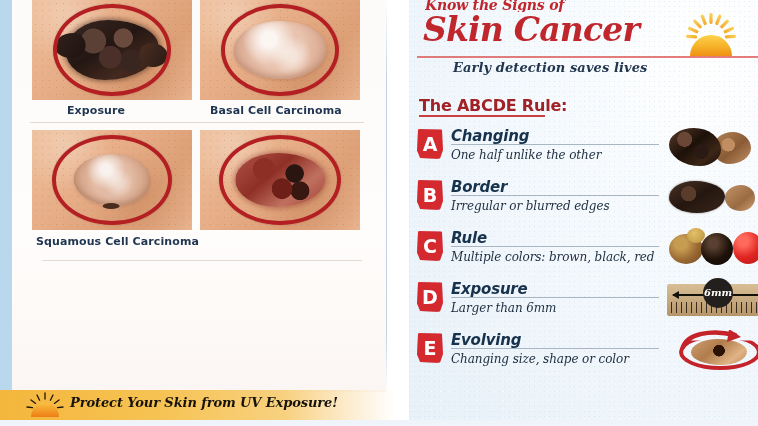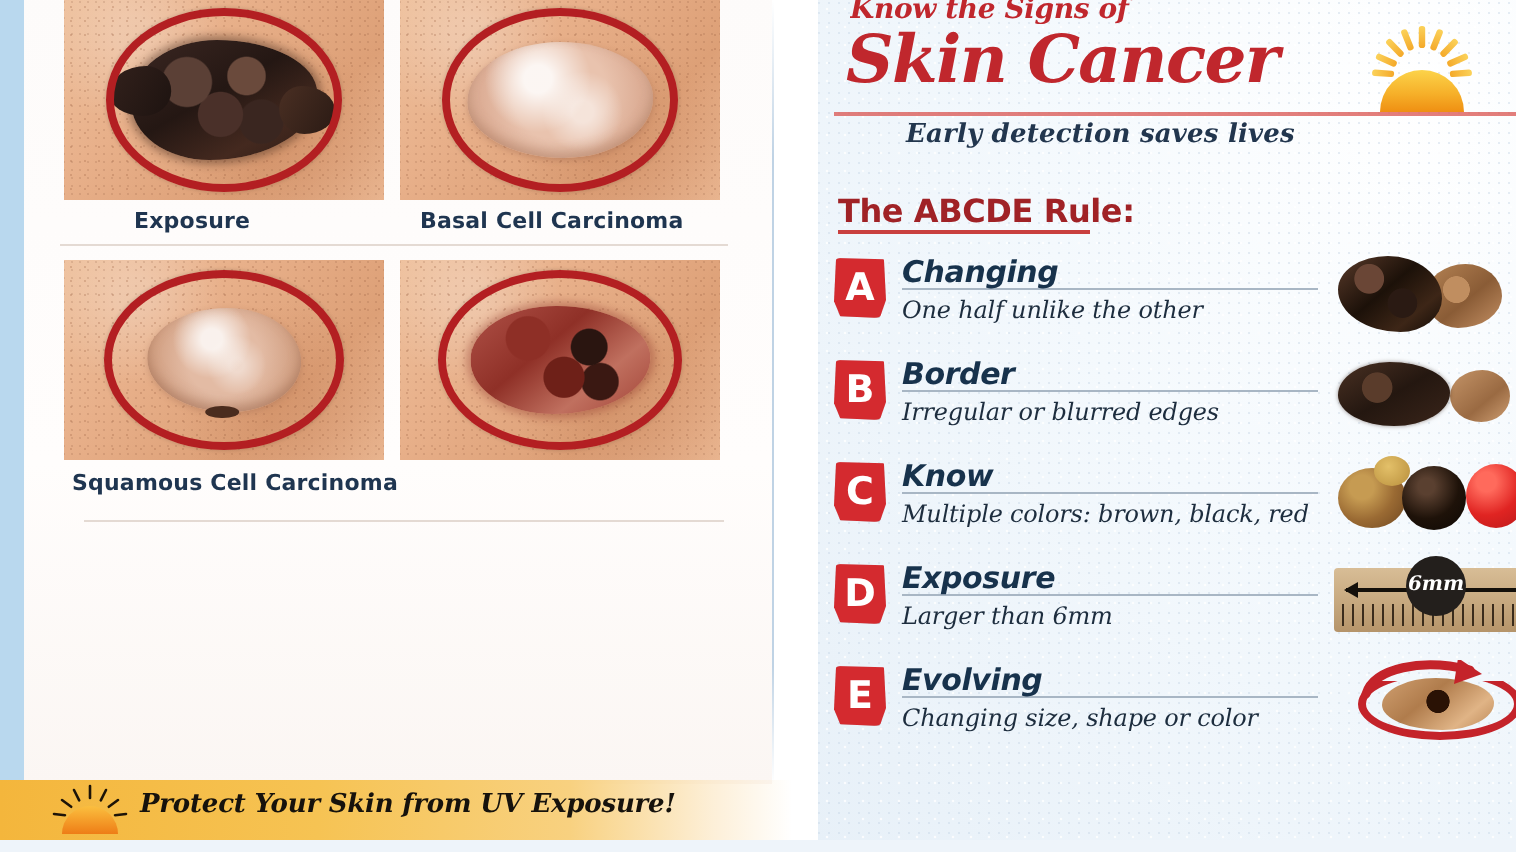--- a/index.html
+++ b/index.html
@@ -504,21 +504,21 @@
         <div class="th-blob th-bord-light"></div>
         <div class="th-blob th-bord-dark"></div>
       </div>
     </div>
 
     <div class="abcde-row" style="top:228px;">
       <div class="badge">
         <span>C</span>
       </div>
       <div class="row-titleline"></div>
-      <div class="row-title">Know</div>
+      <div class="row-title">Rule</div>
       <div class="row-desc">Multiple colors: brown, black, red</div>
       <div class="row-thumb">
         <div class="th-blob th-c1"></div>
         <div class="th-blob th-c1b"></div>
         <div class="th-blob th-c2"></div>
         <div class="th-blob th-c3"></div>
       </div>
     </div>
 
     <div class="abcde-row" style="top:279px;">

